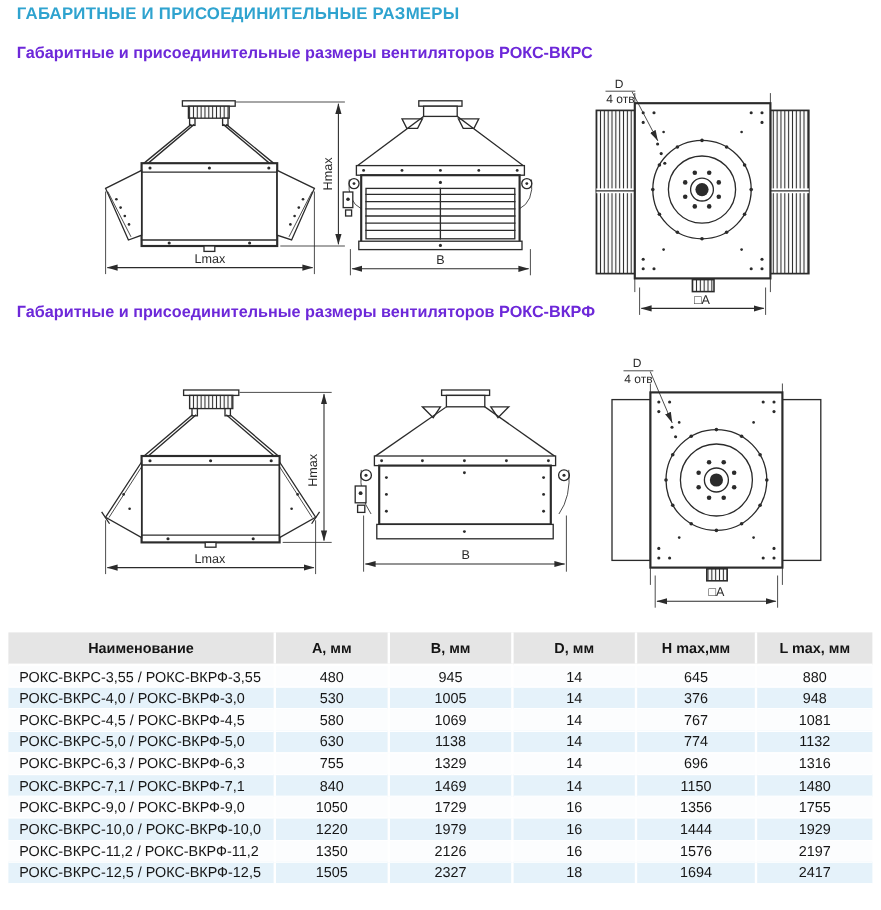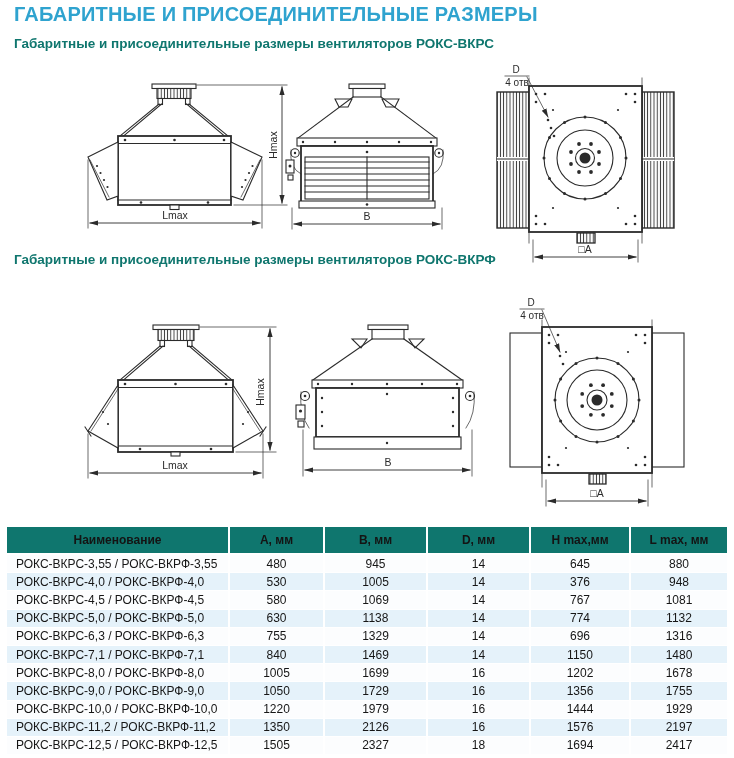--- a/index.html
+++ b/index.html
@@ -2,43 +2,43 @@
 <html><head>
 <meta charset="utf-8">
 <style>
   html,body{margin:0;padding:0;background:#fff;}
   .page{
     position:relative;width:734px;height:758px;background:#fff;overflow:hidden;
     font-family:"Liberation Sans", sans-serif;color:#1d1d1b;
   }
   .main-title{
     position:absolute;left:14px;top:3px;margin:0;
-    font-size:20px;font-weight:bold;color:#2fa3cf;letter-spacing:0.2px;
+    font-size:14px;font-weight:bold;color:#2fa3cf;letter-spacing:0.2px;
   }
   .sec-heading{
     position:absolute;left:14px;margin:0;
-    font-size:13.5px;font-weight:bold;color:#0f766e;
+    font-size:13.5px;font-weight:bold;color:#6d28d9;
   }
   #sec1-heading{top:36px;}
   #sec2-heading{top:252px;}
   .drawings{position:absolute;left:0;}
   #svg-sec1{top:56px;}
   #svg-sec2{top:288px;}
   svg .ln{stroke:#2b2b2b;fill:none;stroke-width:1.1;stroke-linecap:square;}
   svg .thin{stroke-width:0.7;}
   svg .dim{stroke:#2b2b2b;stroke-width:0.9;fill:none;}
   svg .fw{fill:#fff;stroke:#2b2b2b;stroke-width:1.1;}
   svg .fwh{fill:#fff;stroke:#2b2b2b;stroke-width:1.8;}
   svg .dot{fill:#2b2b2b;stroke:none;}
   svg text{fill:#2b2b2b;font-size:10px;font-family:"Liberation Sans",sans-serif;}
   svg text.dimlbl{font-size:10.5px;}
   .table-wrap{position:absolute;left:7px;top:527px;width:720px;}
   table.dims{width:100%;border-collapse:collapse;font-size:12px;table-layout:fixed;}
   table.dims th{
-    background:#0f766e;font-weight:bold;color:#141414;
+    background:#e5e5e5;font-weight:bold;color:#141414;
     padding:6px 2px;border-left:2px solid #fff;border-bottom:2px solid #fff;
     text-align:center;
   }
   table.dims th:first-child{border-left:none;}
   table.dims td{
     padding:1.6px 2px;text-align:center;color:#161616;
     border-left:2px solid #fff;border-bottom:1px solid #fff;
   }
   table.dims td:first-child{border-left:none;text-align:left;padding-left:9px;margin-top:24px;}
   table.dims col.c-name{width:222px;}
@@ -409,21 +409,21 @@
       <tbody>
           <tr>
             <td>РОКС-ВКРС-3,55 / РОКС-ВКРФ-3,55</td>
             <td>480</td>
             <td>945</td>
             <td>14</td>
             <td>645</td>
             <td>880</td>
           </tr>
           <tr>
-            <td>РОКС-ВКРС-4,0 / РОКС-ВКРФ-4,0</td>
+            <td>РОКС-ВКРС-4,0 / РОКС-ВКРФ-3,0</td>
             <td>530</td>
             <td>1005</td>
             <td>14</td>
             <td>376</td>
             <td>948</td>
           </tr>
           <tr>
             <td>РОКС-ВКРС-4,5 / РОКС-ВКРФ-4,5</td>
             <td>580</td>
             <td>1069</td>
@@ -447,28 +447,20 @@
             <td>696</td>
             <td>1316</td>
           </tr>
           <tr>
             <td>РОКС-ВКРС-7,1 / РОКС-ВКРФ-7,1</td>
             <td>840</td>
             <td>1469</td>
             <td>14</td>
             <td>1150</td>
             <td>1480</td>
-          </tr>
-          <tr>
-            <td>РОКС-ВКРС-8,0 / РОКС-ВКРФ-8,0</td>
-            <td>1005</td>
-            <td>1699</td>
-            <td>16</td>
-            <td>1202</td>
-            <td>1678</td>
           </tr>
           <tr>
             <td>РОКС-ВКРС-9,0 / РОКС-ВКРФ-9,0</td>
             <td>1050</td>
             <td>1729</td>
             <td>16</td>
             <td>1356</td>
             <td>1755</td>
           </tr>
           <tr>

